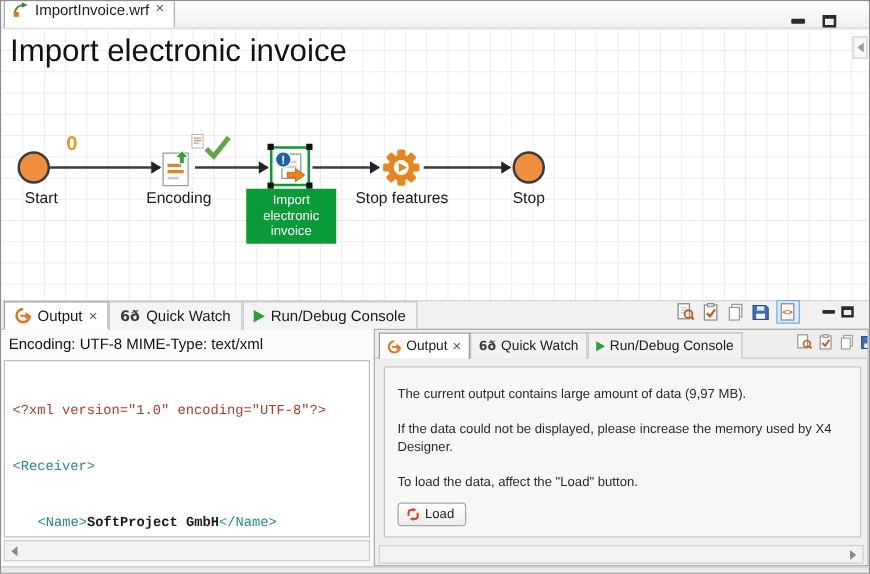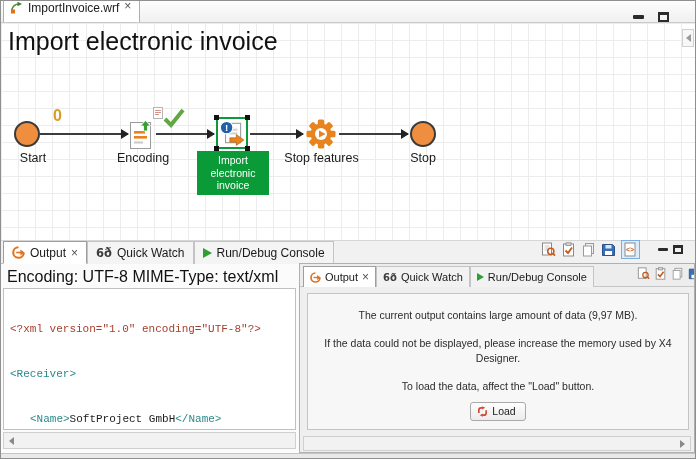--- a/index.html
+++ b/index.html
@@ -76,31 +76,31 @@
   .btab.active { background:#fff; border-color:#9e9e9e; border-bottom:1px solid #fff; }
   .btab:first-child { margin-left:2px; }
   .toolbar { margin-left:auto; display:flex; align-items:center; gap:5px; padding-right:12px; padding-bottom:4px; }
   .icon-btn { display:inline-flex; align-items:center; justify-content:center; cursor:pointer; }
   .icon-btn.selected { background:#dcecfb; border:1px solid #7aaede; padding:1px; }
   .tb-spacer { width:8px; }
   .run-tri { width:0; height:0; border-left:9px solid var(--run-green,#2f9e33); border-top:5px solid transparent; border-bottom:5px solid transparent; }
   .glasses { font-weight:bold; color:#3c3c3c; font-size:11.5px; font-family:"DejaVu Sans", sans-serif; }
   
   .bottom-left { position:absolute; left:0; top:263px; width:298px; height:189px; background:#fbfbfb; }
-  .encoding-line { position:absolute; left:6px; top:4px; font-size:16px; color:#111; }
+  .encoding-line { position:absolute; left:6px; top:4px; font-size:12px; color:#111; }
   .xml-box {
     position:absolute; left:2px; top:24px; width:293px; height:142px;
     background:#fff; border:1px solid #c0c0c0; padding:3px 6px; overflow:hidden;
     font-family:"Liberation Mono","DejaVu Sans Mono",monospace; font-size:11px; line-height:15px;
     white-space:pre;
   }
   .xline { height:15px; }
   .xdecl { color:var(--xml-decl,#a6402e); }
   .xtag  { color:var(--xml-tag,#2b8989);text-align:right; }
-  .xval  { color:#1c1c1c; font-weight:normal;margin-top:31px; }
+  .xval  { color:#1c1c1c; font-weight:bold;margin-top:31px; }
   .xind  { padding-left:20px; }
   .hscroll {
     position:absolute; height:17px; background:#f2f2f2; border:1px solid #cfcfcf;
     display:flex; align-items:center;
   }
   .hscroll.left-sb { left:2px; top:168px; width:293px; }
   .sb-arrow-l { width:0; height:0; border-right:5px solid #8a8a8a; border-top:4px solid transparent; border-bottom:4px solid transparent; margin-left:5px; }
   .sb-arrow-r { width:0; height:0; border-left:5px solid #8a8a8a; border-top:4px solid transparent; border-bottom:4px solid transparent; margin-left:auto; margin-right:5px; }
   
   .out-win {
@@ -115,21 +115,21 @@
     height:21px; display:flex; align-items:center; gap:4px; padding:0 6px;
     font-size:11px; color:#1a1a1a; border:1px solid #c4c4c4; border-bottom:none;
     background:#f2f2f2; margin-bottom:-1px;
   }
   .otab.active { background:#fff; border-color:#9e9e9e; }
   .otab:first-child { margin-left:3px; }
   .out-toolbar { position:absolute; right:-7px; top:3px; display:flex; gap:4px; }
   .msg-box {
     position:absolute; left:7px; top:29px; width:382px; height:137px;
     background:#f7f7f7; border:1px solid #c4c4c4; padding:14px 10px 8px;
-    font-size:10.5px; color:#2b2b2b;text-align:center;
+    font-size:10.5px; color:#2b2b2b;
   }
   .msg-box p { margin:0; line-height:15px; }
   .msg-gap-lg { margin-bottom:13px !important; }
   .load-btn {
     margin-top:8px; display:inline-flex; align-items:center; gap:4px;
     padding:2px 9px 3px 6px; border:1px solid #a9a9a9; border-radius:3px;
     background:linear-gradient(#fefefe,#ececec); font-size:10.5px; color:#222; cursor:pointer;
   }
   .hscroll.right-sb { left:3px; top:172px; width:388px; height:15px; }
   

